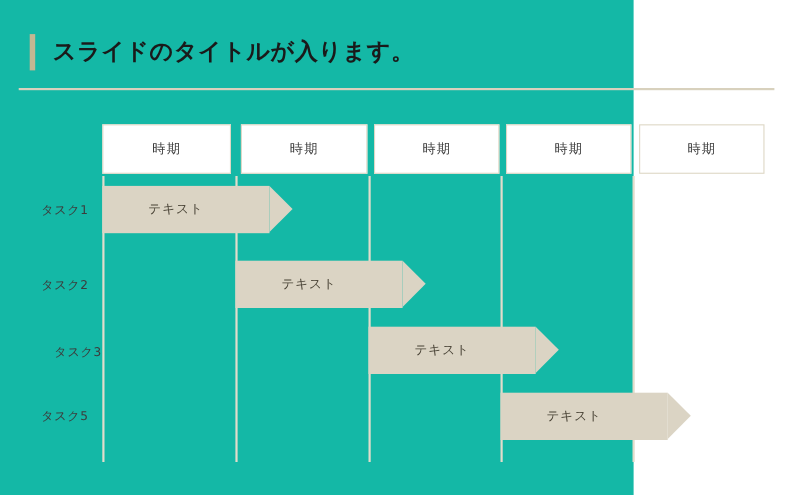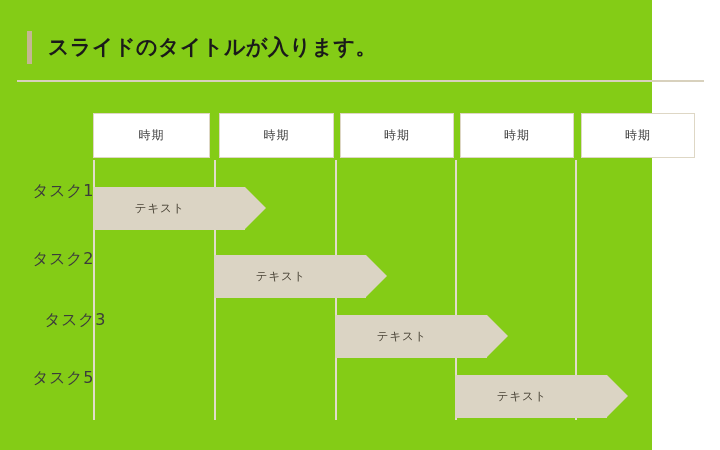--- a/index.html
+++ b/index.html
@@ -11,23 +11,23 @@
     height: 450px;
     background: #ffffff;
     font-family: "DejaVu Sans", "Liberation Sans", sans-serif;
     overflow: hidden;
     position: relative;
   }
 
   .slide {
     position: absolute;
     left: 0; top: 0;
-    width: 652px;
+    width: 576px;
     height: 450px;
-    background: #84cc16;
+    background: #14b8a6;
   }
 
   
   .title-row {
     position: absolute;
     left: 27px;
     top: 31px;
     height: 33px;
     display: flex;
     align-items: center;
@@ -90,37 +90,36 @@
     width: 1.5px;
     height: 260px;
     background: #e2dccb;
   }
 
   
   .row-label {
     position: absolute;
     left: 24px;
     width: 70px;
-    text-align: right;
-    font-size: 16px;
+    text-align: center;
+    font-size: 11px;
     color: #3c3c3c;
     letter-spacing: 0.6px;
     transform: translateY(-50%);
   }
 
   
   .bar {
     position: absolute;
     height: 43px;
     background: #dbd4c4;
     display: flex;
     align-items: center;
     justify-content: center;
     box-sizing: border-box;
-    margin-top: 18px;
   }
   .bar span {
     font-size: 11.5px;
     color: #4a4437;
     letter-spacing: 0.8px;
     position: relative;
     left: -9px;
   }
   .bar .arrow-head {
     position: absolute;

